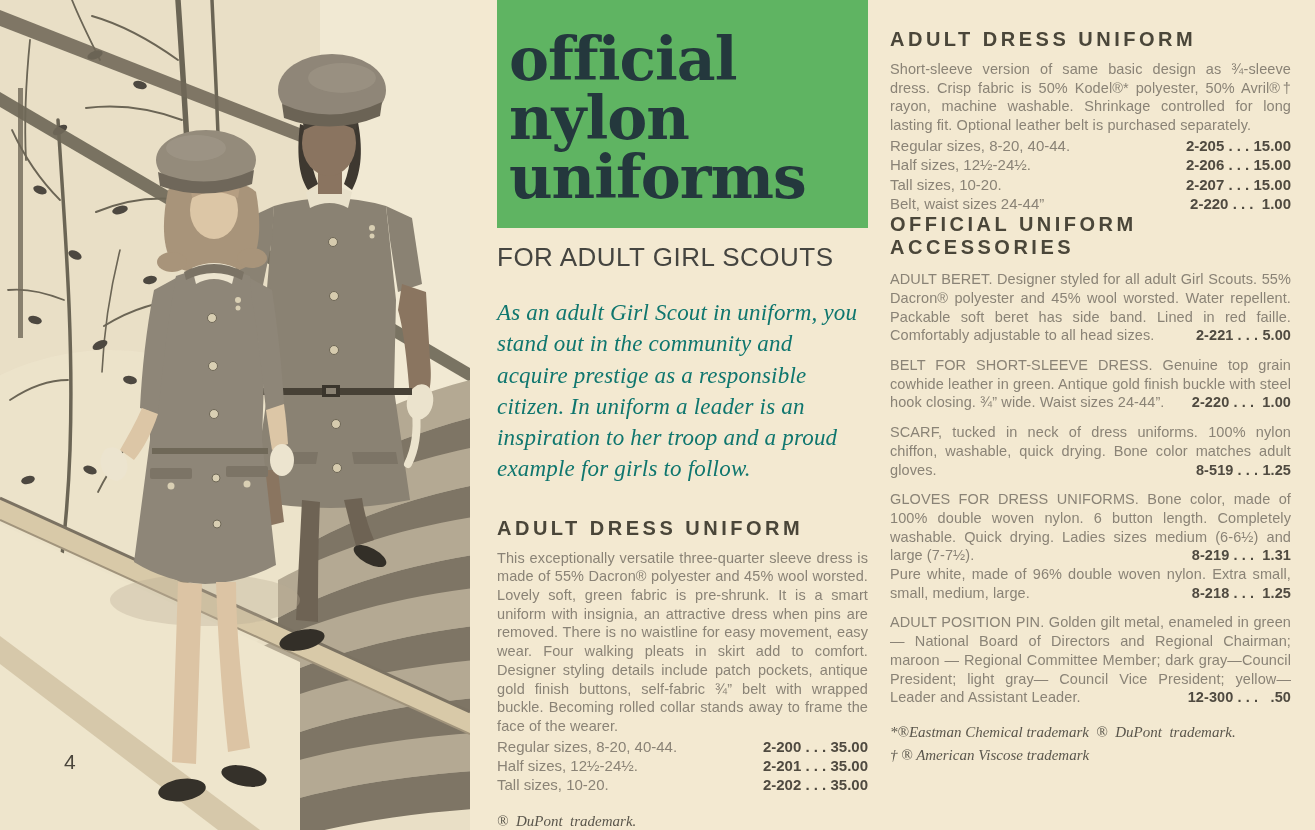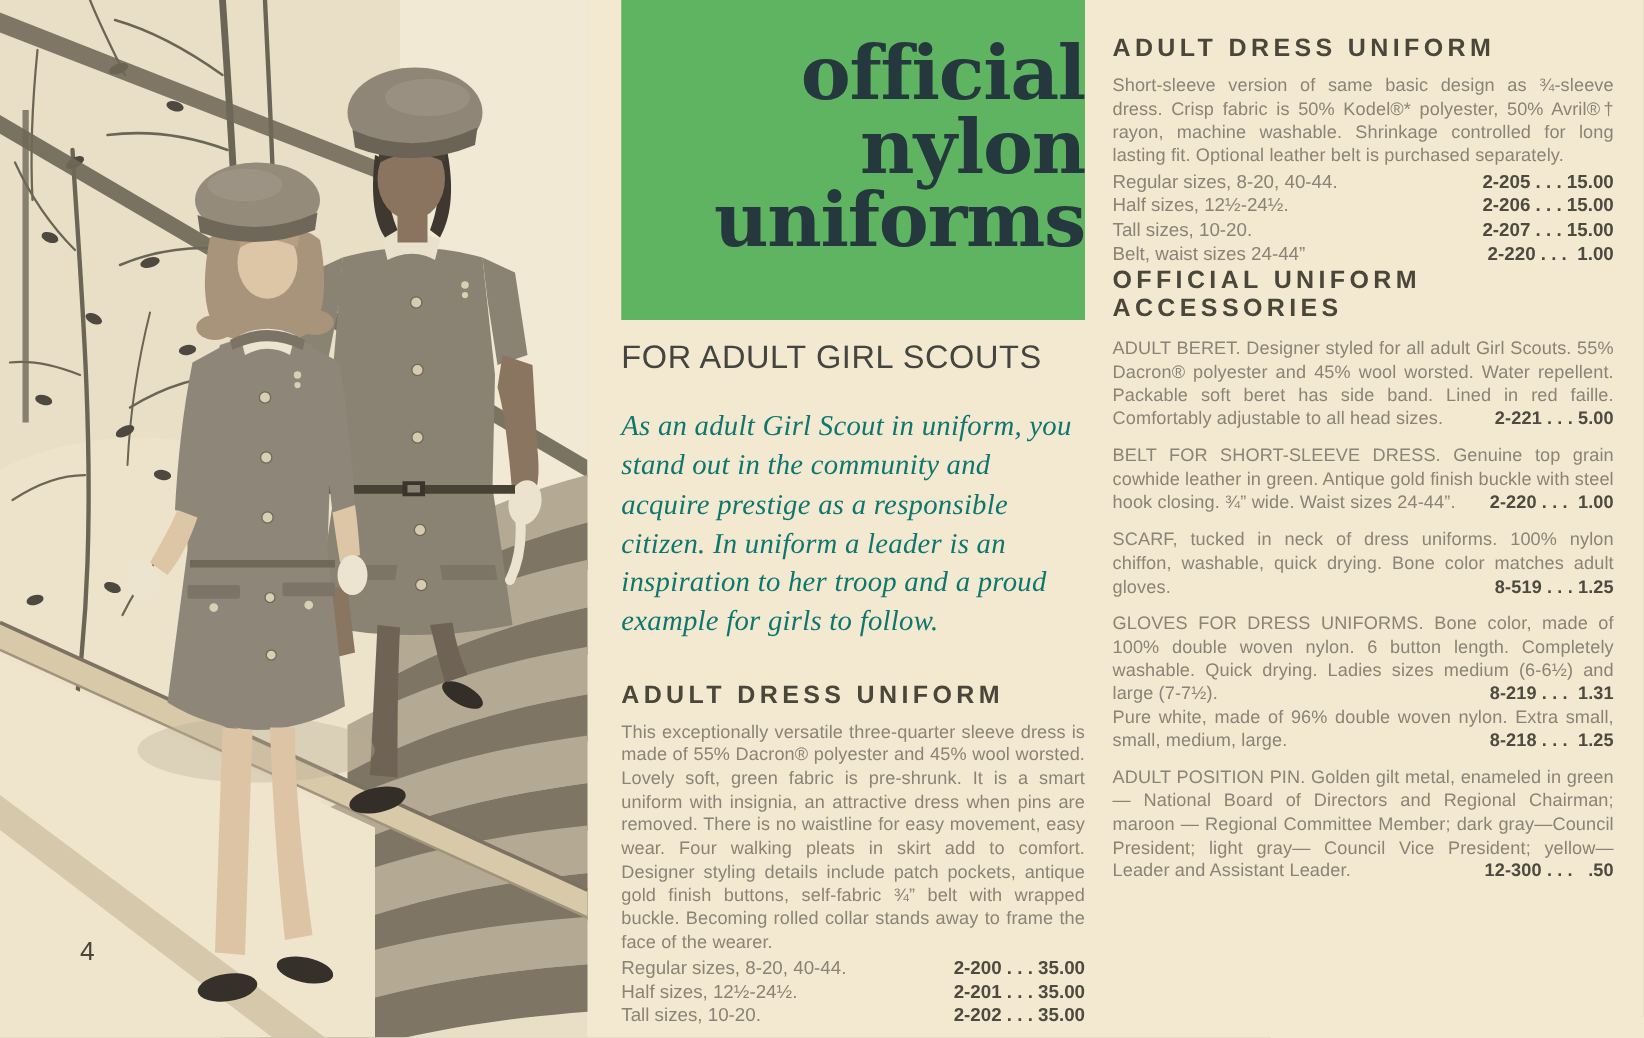--- a/index.html
+++ b/index.html
@@ -12,23 +12,22 @@
   
   .photo { position:absolute; left:0; top:0; width:470px; height:830px; overflow:hidden; }
   .photo svg { display:block; }
   .pagenum {
     position:absolute; left:64px; top:750px;
     font-size:21px; color:#4a453b; letter-spacing:1px;
   }
   
   .col-mid { position:absolute; left:497px; top:0; width:371px; }
   .greenbox {
-    width:371px; height:256px; background:#5fb462;
+    width:371px; height:228px; background:#5fb462;
     padding:30px 0 0 12px;
-    text-align:right;
   }
   .title-line {
     font-family:"DejaVu Serif", serif; font-weight:700;
     font-size:60px; line-height:0.98; color:#24383d; letter-spacing:-1px;
   }
   .subtitle {
     margin-top:14px; font-size:26px; color:#3e3e3c;
     letter-spacing:0.5px; color:#454540;
   }
   .intro {
@@ -267,15 +266,19 @@
       </div>
     <h3 class="sect gap-head">OFFICIAL UNIFORM ACCESSORIES</h3>
     <div id="accessories-list">
         <p class="body-just acc-item"><span>ADULT BERET. Designer styled for all adult Girl Scouts. 55% Dacron® polyester and 45% wool worsted. Water repellent. Packable soft beret has side band. Lined in red faille. Comfortably adjustable to all head sizes. </span><span class="prc-float">2-221 . . . 5.00</span></p>
         <p class="body-just acc-item"><span>BELT FOR SHORT-SLEEVE DRESS. Genuine top grain cowhide leather in green. Antique gold finish buckle with steel hook closing. ¾” wide. Waist sizes 24-44”. </span><span class="prc-float">2-220 . . .  1.00</span></p>
         <p class="body-just acc-item"><span>SCARF, tucked in neck of dress uniforms. 100% nylon chiffon, washable, quick drying. Bone color matches adult gloves. </span><span class="prc-float">8-519 . . . 1.25</span></p>
         <p class="body-just acc-item"><span>GLOVES FOR DRESS UNIFORMS. Bone color, made of 100% double woven nylon. 6 button length. Completely washable. Quick drying. Ladies sizes medium (6-6½) and large (7-7½). </span><span class="prc-float">8-219 . . .  1.31</span></p>
         <p class="body-just acc-item no-gap"><span>Pure white, made of 96% double woven nylon. Extra small, small, medium, large. </span><span class="prc-float">8-218 . . .  1.25</span></p>
         <p class="body-just acc-item"><span>ADULT POSITION PIN. Golden gilt metal, enameled in green — National Board of Directors and Regional Chairman; maroon — Regional Committee Member; dark gray—Council President; light gray— Council Vice President; yellow—Leader and Assistant Leader. </span><span class="prc-float">12-300 . . .   .50</span></p>
       </div>
+    <div class="footnotes">
+      <span class="tm">*®Eastman Chemical trademark  ®  DuPont  trademark.</span>
+      <span class="tm">† ® American Viscose trademark</span>
+    </div>
   </div>
 
 </div>
 
 </body></html>

